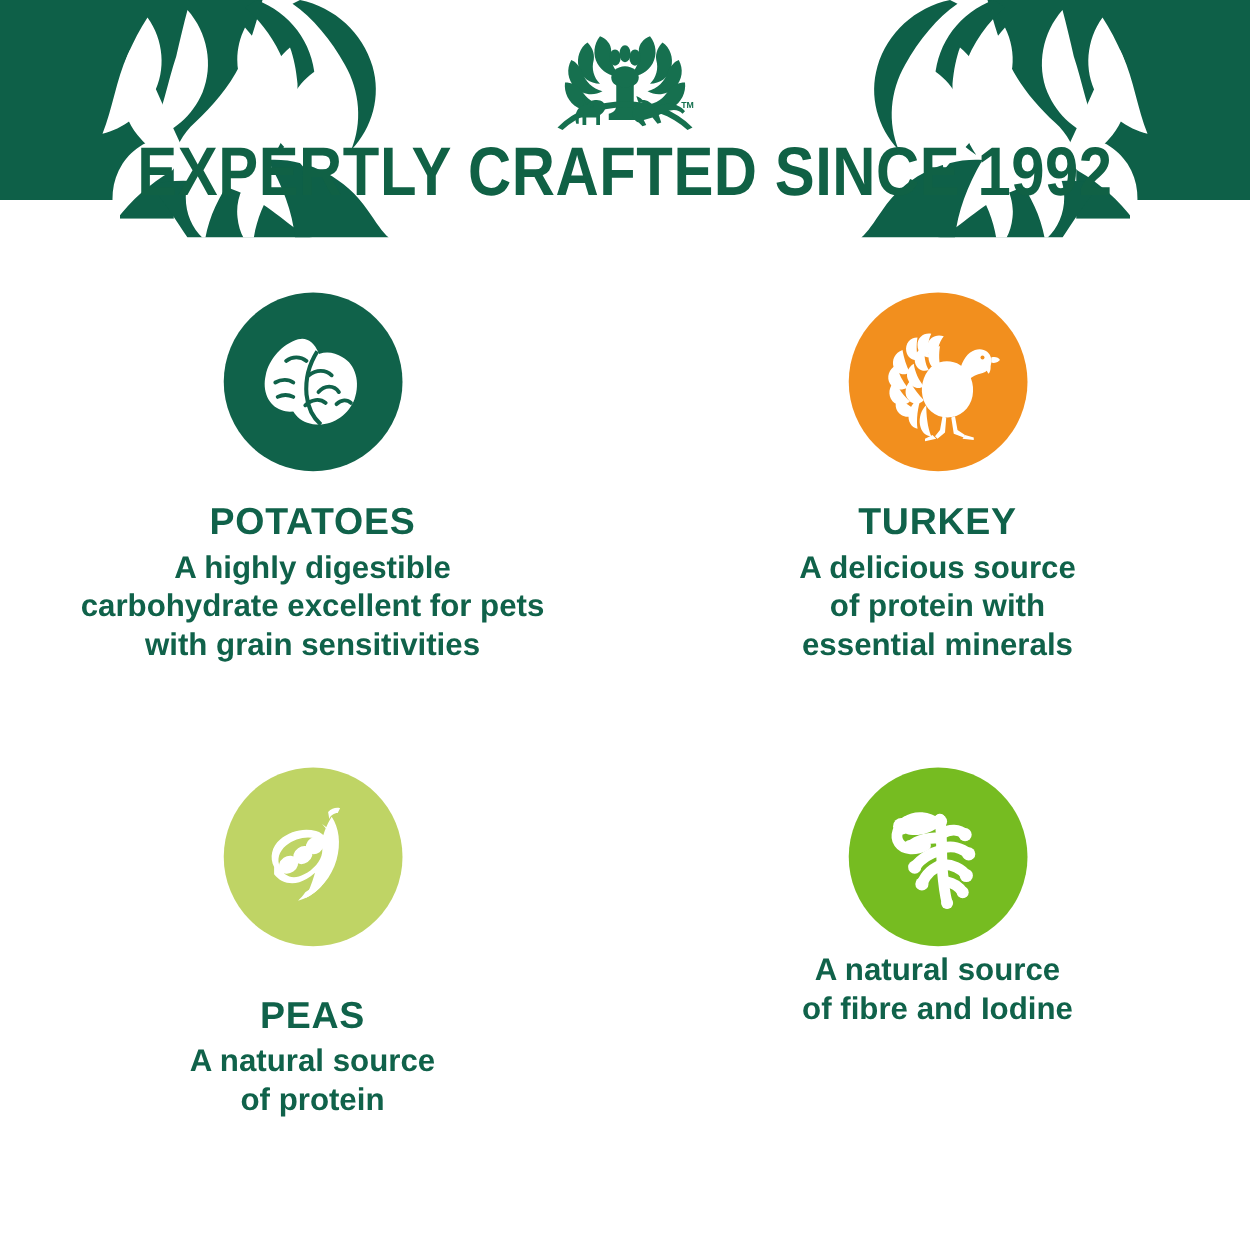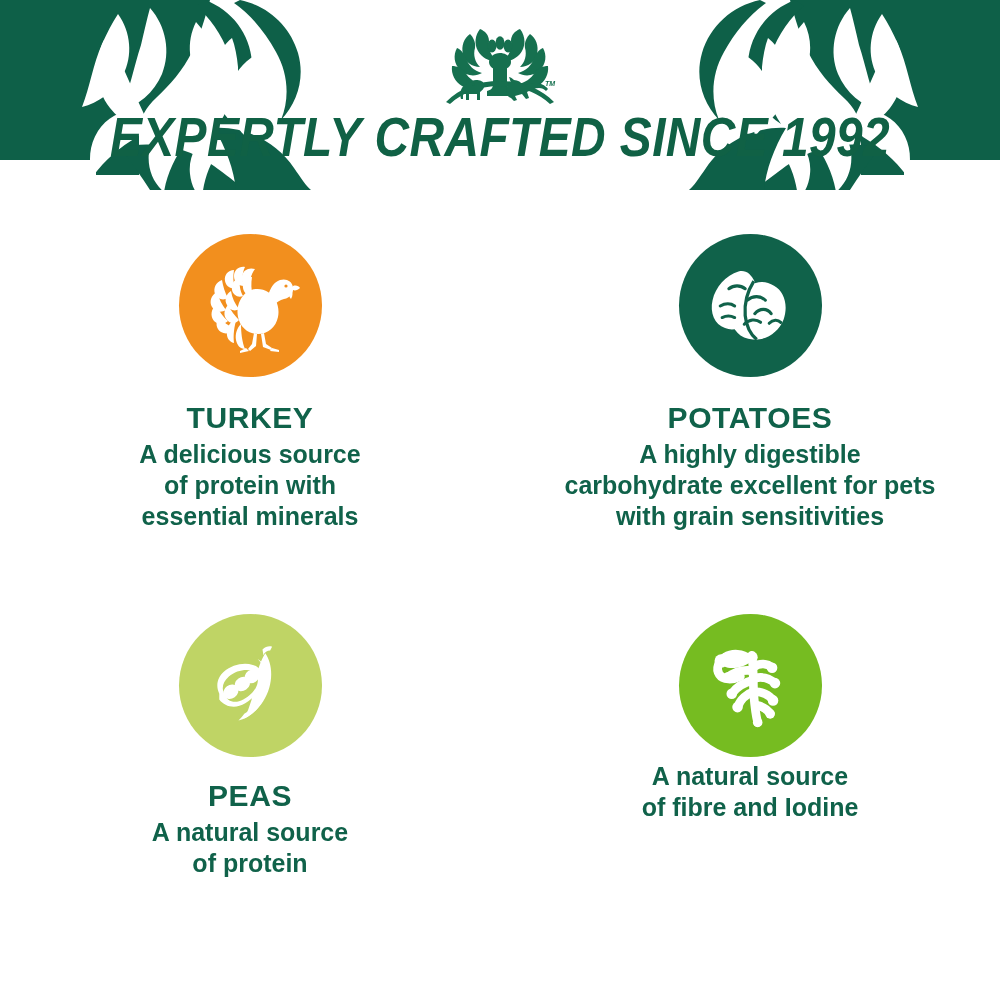--- a/index.html
+++ b/index.html
@@ -16,21 +16,20 @@
   }
 
   
   .banner {
     position: absolute;
     top: 0;
     left: 0;
     width: 1000px;
     height: 190px;
     overflow: hidden;
-    font-style: italic;
   }
   .banner-art {
     position: absolute;
     top: 0; left: 0;
     width: 1000px;
     height: 190px;
   }
 
   .logo-wrap {
     position: absolute;
@@ -101,21 +100,21 @@
     margin-top: 4px;
     font-weight: 700;
     font-size: 25px;
     line-height: 31px;
     color: #10624A;
     text-align: center;
     max-width: 470px;
     white-space: pre-line;
   }
   .cell-peas .ing-name,
-  .cell-seaweed .ing-name { margin-top: 22px; }
+  .cell-seaweed .ing-name { margin-top: 39px; }
 </style>
 </head>
 <body>
 
 <div class="banner">
 
   <svg class="banner-art" viewBox="0 0 1000 190" xmlns="http://www.w3.org/2000/svg">
 
     <g fill="#0E6048">
       <path d="M0,0 L210,0 C205,18 200,36 192,52 C183,70 170,85 156,98
@@ -234,68 +233,20 @@
       </g>
       <text x="105" y="62" font-family="'Liberation Sans', sans-serif" font-size="7" font-weight="700" fill="#16704F">TM</text>
     </svg>
   </div>
 
   <div class="headline">EXPERTLY CRAFTED SINCE 1992</div>
 </div>
 
 <div class="grid">
 
-  <div class="cell cell-turkey">
-    <div class="icon-circle" style="background:#F28F1E">
-      <svg width="100" height="100" viewBox="0 0 100 100" xmlns="http://www.w3.org/2000/svg">
-        <g fill="#ffffff">
-
-          <path d="M34,14 C28,14 24,19 25,25 C26,30 30,33 35,32 C33,27 33,20 34,14 Z"></path>
-          <path d="M45,11 C39,10 34,14 34,20 C34,26 38,30 44,30 C42,24 42,17 45,11 Z"></path>
-          <path d="M55,13 C49,11 43,14 42,20 C41,26 44,31 50,32 C49,26 51,18 55,13 Z"></path>
-          <path d="M22,24 C16,26 13,32 15,38 C17,43 23,45 28,42 C25,37 23,30 22,24 Z"></path>
-          <path d="M17,36 C11,39 9,46 12,51 C15,56 21,57 26,54 C22,49 19,43 17,36 Z"></path>
-          <path d="M16,49 C11,53 10,60 14,65 C18,69 24,69 28,65 C23,61 19,55 16,49 Z"></path>
-          <path d="M19,61 C15,66 16,73 21,76 C26,79 32,77 34,72 C29,70 23,66 19,61 Z"></path>
-
-          <path d="M40,22 C34,23 31,28 32,34 C33,39 38,42 43,40 C40,35 39,28 40,22 Z"></path>
-          <path d="M52,21 C46,21 42,26 43,32 C44,37 48,41 53,40 C51,34 51,27 52,21 Z"></path>
-          <path d="M31,35 C26,38 24,44 27,49 C29,54 35,56 39,53 C35,48 32,42 31,35 Z"></path>
-          <path d="M28,49 C24,53 23,60 27,64 C30,68 36,68 39,64 C35,60 31,55 28,49 Z"></path>
-
-          <path d="M47,36 C40,41 36,51 38,61 C40,71 48,78 58,78 C68,78 76,71 78,61
-                   C80,51 76,41 68,36 C62,32 53,32 47,36 Z"></path>
-
-          <path d="M68,40 C70,32 74,26 80,24 C86,22 92,25 93,31 C94,37 90,42 84,43
-                   C80,44 76,46 74,50 C72,45 70,42 68,40 Z"></path>
-          <circle cx="86" cy="30" r="1.6" fill="#F28F1E"></circle>
-
-          <path d="M93,30 C96,29 99,30 100,32 C98,34 95,35 93,34 Z"></path>
-          <path d="M91,33 C93,36 93,40 91,43 C89,41 88,37 89,34 Z"></path>
-
-          <path d="M50,50 C56,48 63,50 68,55 C63,58 56,58 50,56 Z" fill="#F28F1E" opacity="0.0"></path>
-
-          <path d="M54,77 L52,88 L48,93 L50,95 L56,90 L57,78 Z"></path>
-          <path d="M64,77 L66,88 L72,92 L71,94 L63,91 L61,78 Z"></path>
-          <path d="M46,92 L40,95 L40,97 L49,95 Z"></path>
-          <path d="M72,92 L79,94 L79,96 L70,95 Z"></path>
-
-          <path d="M37,62 C32,64 28,69 27,75 C26,81 29,86 34,87
-                   C33,80 34,70 37,62 Z"></path>
-          <path d="M41,68 C37,72 35,78 36,84 C37,89 40,93 45,93
-                   C42,86 41,76 41,68 Z"></path>
-        </g>
-      </svg>
-    </div>
-    <div class="ing-name">TURKEY</div>
-    <div class="ing-desc">A delicious source
-of protein with
-essential minerals</div>
-  </div>
-
   <div class="cell cell-potatoes">
     <div class="icon-circle" style="background:#10624A">
       <svg width="96" height="96" viewBox="0 0 100 100" xmlns="http://www.w3.org/2000/svg">
         <g fill="#ffffff">
 
           <path d="M38,14 C25,18 14,30 11,44 C8,57 13,69 24,73 C34,77 45,72 51,62
                    C58,51 60,36 55,25 C51,16 45,12 38,14 Z"></path>
 
           <path d="M56,26 C42,31 32,45 31,60 C30,74 39,84 53,85 C67,86 80,77 85,64
                    C90,50 86,35 75,29 C69,25 62,24 56,26 Z"></path>
@@ -311,20 +262,68 @@
           <path d="M70,68 C74,64 79,64 82,67"></path>
         </g>
 
         <path d="M54,24 C47,35 44,48 45,60 C46,70 50,79 57,85" stroke="#10624A" stroke-width="3.4" fill="none"></path>
       </svg>
     </div>
     <div class="ing-name">POTATOES</div>
     <div class="ing-desc">A highly digestible
 carbohydrate excellent for pets
 with grain sensitivities</div>
+  </div>
+
+  <div class="cell cell-turkey">
+    <div class="icon-circle" style="background:#F28F1E">
+      <svg width="100" height="100" viewBox="0 0 100 100" xmlns="http://www.w3.org/2000/svg">
+        <g fill="#ffffff">
+
+          <path d="M34,14 C28,14 24,19 25,25 C26,30 30,33 35,32 C33,27 33,20 34,14 Z"></path>
+          <path d="M45,11 C39,10 34,14 34,20 C34,26 38,30 44,30 C42,24 42,17 45,11 Z"></path>
+          <path d="M55,13 C49,11 43,14 42,20 C41,26 44,31 50,32 C49,26 51,18 55,13 Z"></path>
+          <path d="M22,24 C16,26 13,32 15,38 C17,43 23,45 28,42 C25,37 23,30 22,24 Z"></path>
+          <path d="M17,36 C11,39 9,46 12,51 C15,56 21,57 26,54 C22,49 19,43 17,36 Z"></path>
+          <path d="M16,49 C11,53 10,60 14,65 C18,69 24,69 28,65 C23,61 19,55 16,49 Z"></path>
+          <path d="M19,61 C15,66 16,73 21,76 C26,79 32,77 34,72 C29,70 23,66 19,61 Z"></path>
+
+          <path d="M40,22 C34,23 31,28 32,34 C33,39 38,42 43,40 C40,35 39,28 40,22 Z"></path>
+          <path d="M52,21 C46,21 42,26 43,32 C44,37 48,41 53,40 C51,34 51,27 52,21 Z"></path>
+          <path d="M31,35 C26,38 24,44 27,49 C29,54 35,56 39,53 C35,48 32,42 31,35 Z"></path>
+          <path d="M28,49 C24,53 23,60 27,64 C30,68 36,68 39,64 C35,60 31,55 28,49 Z"></path>
+
+          <path d="M47,36 C40,41 36,51 38,61 C40,71 48,78 58,78 C68,78 76,71 78,61
+                   C80,51 76,41 68,36 C62,32 53,32 47,36 Z"></path>
+
+          <path d="M68,40 C70,32 74,26 80,24 C86,22 92,25 93,31 C94,37 90,42 84,43
+                   C80,44 76,46 74,50 C72,45 70,42 68,40 Z"></path>
+          <circle cx="86" cy="30" r="1.6" fill="#F28F1E"></circle>
+
+          <path d="M93,30 C96,29 99,30 100,32 C98,34 95,35 93,34 Z"></path>
+          <path d="M91,33 C93,36 93,40 91,43 C89,41 88,37 89,34 Z"></path>
+
+          <path d="M50,50 C56,48 63,50 68,55 C63,58 56,58 50,56 Z" fill="#F28F1E" opacity="0.0"></path>
+
+          <path d="M54,77 L52,88 L48,93 L50,95 L56,90 L57,78 Z"></path>
+          <path d="M64,77 L66,88 L72,92 L71,94 L63,91 L61,78 Z"></path>
+          <path d="M46,92 L40,95 L40,97 L49,95 Z"></path>
+          <path d="M72,92 L79,94 L79,96 L70,95 Z"></path>
+
+          <path d="M37,62 C32,64 28,69 27,75 C26,81 29,86 34,87
+                   C33,80 34,70 37,62 Z"></path>
+          <path d="M41,68 C37,72 35,78 36,84 C37,89 40,93 45,93
+                   C42,86 41,76 41,68 Z"></path>
+        </g>
+      </svg>
+    </div>
+    <div class="ing-name">TURKEY</div>
+    <div class="ing-desc">A delicious source
+of protein with
+essential minerals</div>
   </div>
 
   <div class="cell cell-peas">
     <div class="icon-circle" style="background:#BFD465">
       <svg width="96" height="96" viewBox="0 0 100 100" xmlns="http://www.w3.org/2000/svg">
         <g fill="#ffffff">
 
           <path d="M66,16 C72,25 74,38 70,52 C66,66 56,78 44,84
                    C50,72 54,58 56,44 C58,32 62,22 66,16 Z"></path>
           <path d="M58,22 C66,30 70,44 66,58 C62,72 51,83 38,86

